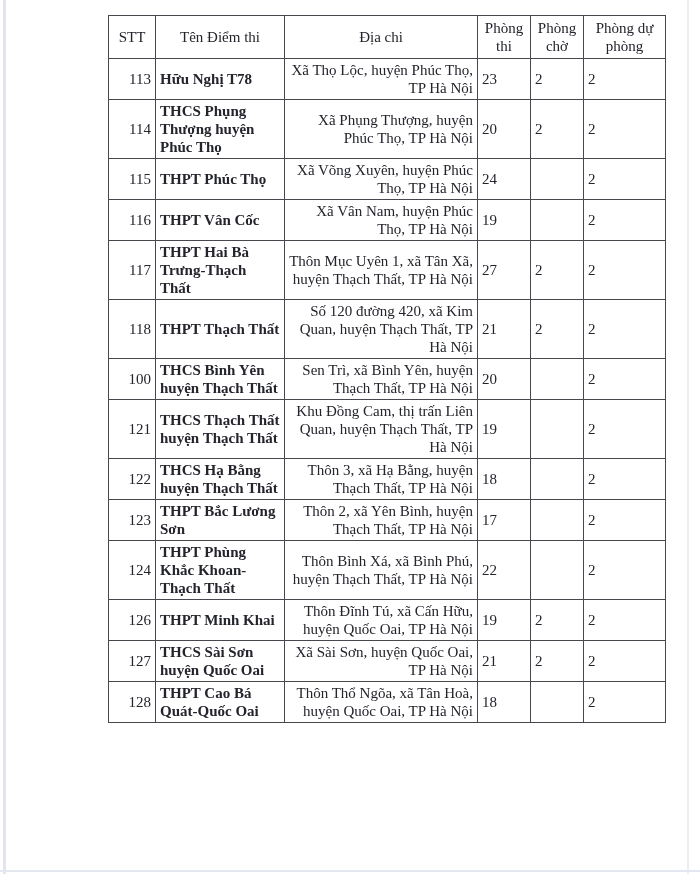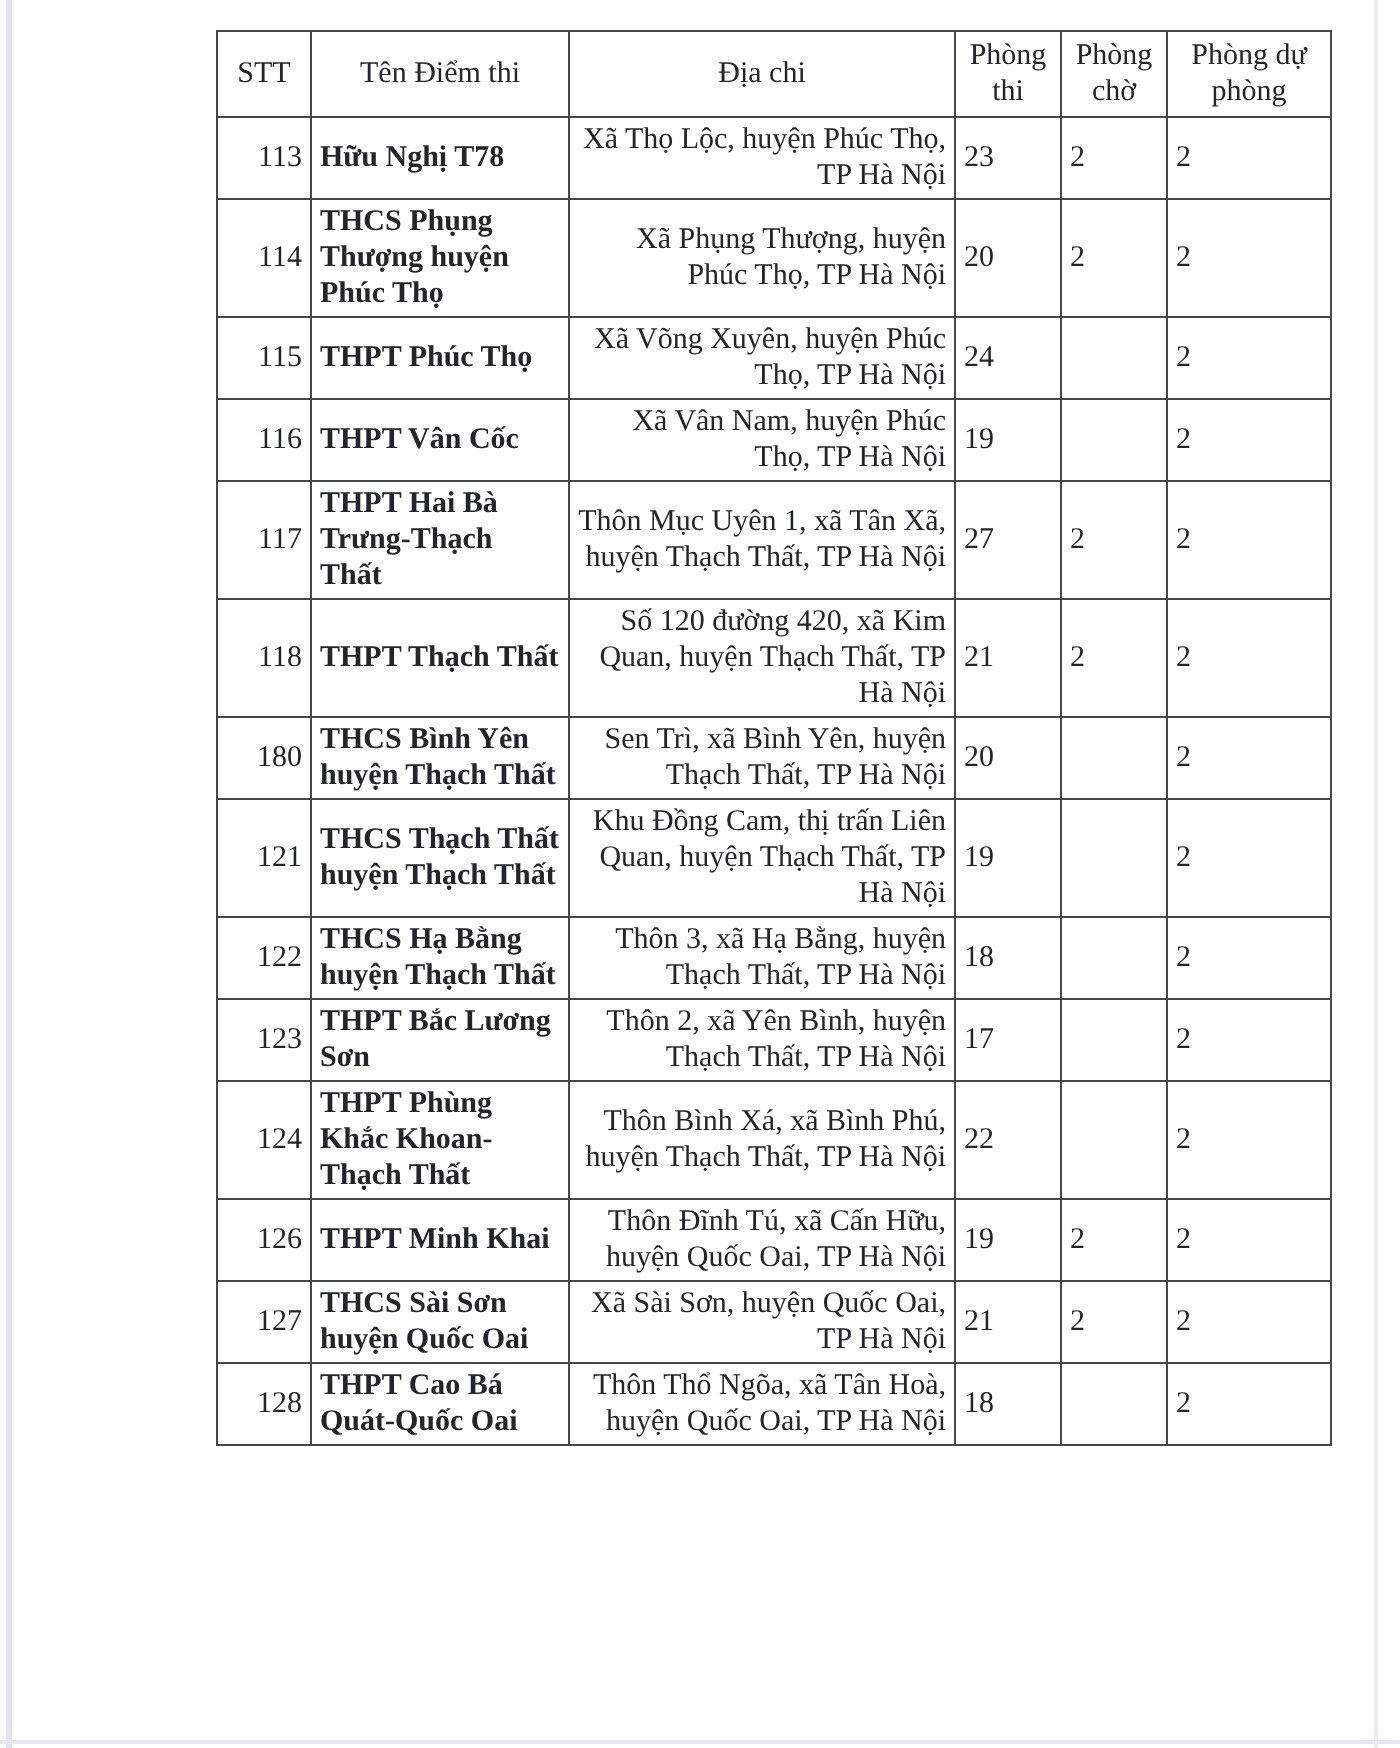--- a/index.html
+++ b/index.html
@@ -127,21 +127,21 @@
       </tr>
       <tr>
         <td class="col-stt">118</td>
         <td class="col-name">THPT Thạch Thất</td>
         <td class="col-address">Số 120 đường 420, xã Kim Quan, huyện Thạch Thất, TP Hà Nội</td>
         <td class="col-phong_thi">21</td>
         <td class="col-phong_cho">2</td>
         <td class="col-phong_du_phong">2</td>
       </tr>
       <tr>
-        <td class="col-stt">180</td>
+        <td class="col-stt">100</td>
         <td class="col-name">THCS Bình Yên huyện Thạch Thất</td>
         <td class="col-address">Sen Trì, xã Bình Yên, huyện Thạch Thất, TP Hà Nội</td>
         <td class="col-phong_thi">20</td>
         <td class="col-phong_cho"></td>
         <td class="col-phong_du_phong">2</td>
       </tr>
       <tr>
         <td class="col-stt">121</td>
         <td class="col-name">THCS Thạch Thất huyện Thạch Thất</td>
         <td class="col-address">Khu Đồng Cam, thị trấn Liên Quan, huyện Thạch Thất, TP Hà Nội</td>

